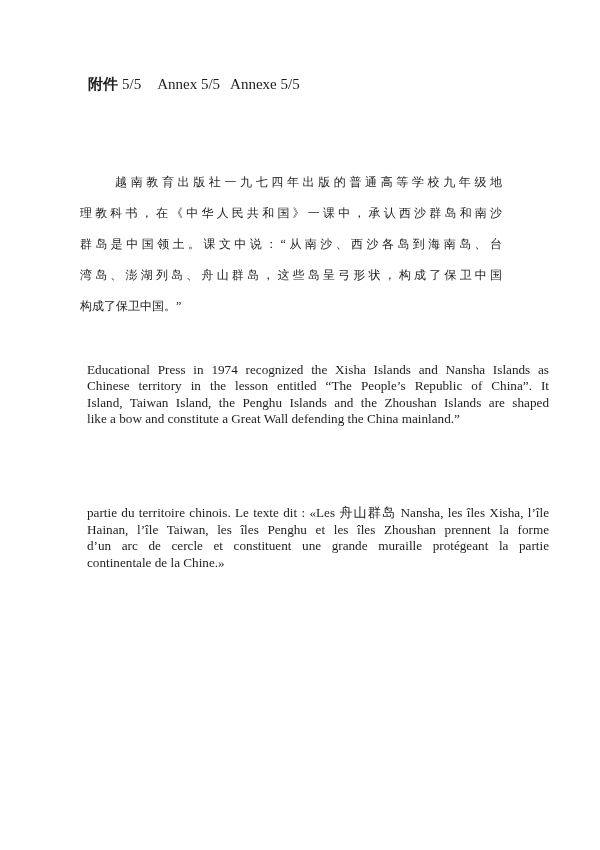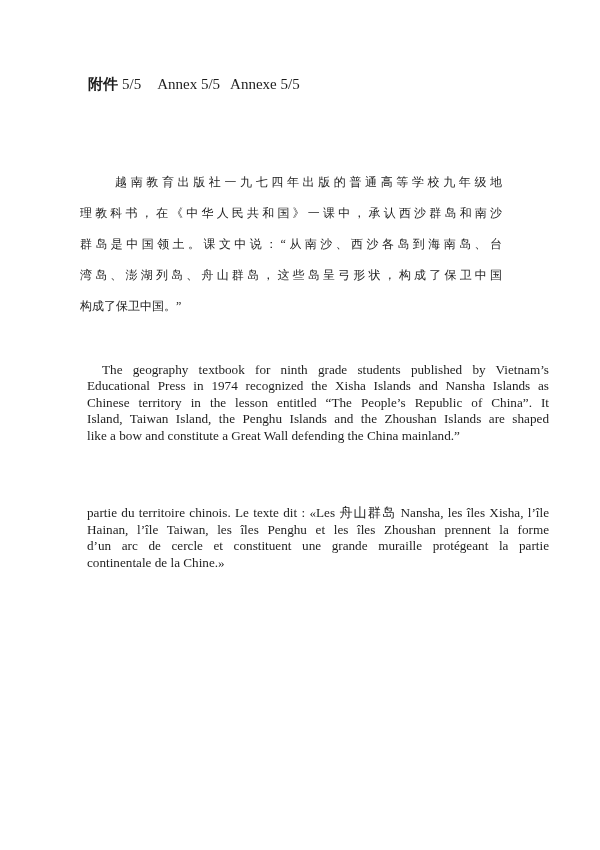--- a/index.html
+++ b/index.html
@@ -61,21 +61,20 @@
 
   <div class="para zh-para">
     <div class="line first">越南教育出版社一九七四年出版的普通高等学校九年级地</div>
     <div class="line">理教科书，在《中华人民共和国》一课中，承认西沙群岛和南沙</div>
     <div class="line">群岛是中国领土。课文中说：“从南沙、西沙各岛到海南岛、台</div>
     <div class="line">湾岛、澎湖列岛、舟山群岛，这些岛呈弓形状，构成了保卫中国</div>
     <div class="line last">构成了保卫中国。”</div>
   </div>
 
   <div class="para en-para">
-    <div class="line first">The geography textbook for ninth grade students published by Vietnam’s</div>
     <div class="line">Educational Press in 1974 recognized the Xisha Islands and Nansha Islands as</div>
     <div class="line">Chinese territory in the lesson entitled “The People’s Republic of China”. It</div>
     <div class="line">Island, Taiwan Island, the Penghu Islands and the Zhoushan Islands are shaped</div>
     <div class="line last">like a bow and constitute a Great Wall defending the China mainland.”</div>
   </div>
 
   <div class="para fr-para">
     <div class="line">partie du territoire chinois. Le texte dit : «Les 舟山群岛 Nansha, les îles Xisha, l’île</div>
     <div class="line">Hainan, l’île Taiwan, les îles Penghu et les îles Zhoushan prennent la forme</div>
     <div class="line">d’un arc de cercle et constituent une grande muraille protégeant la partie</div>

